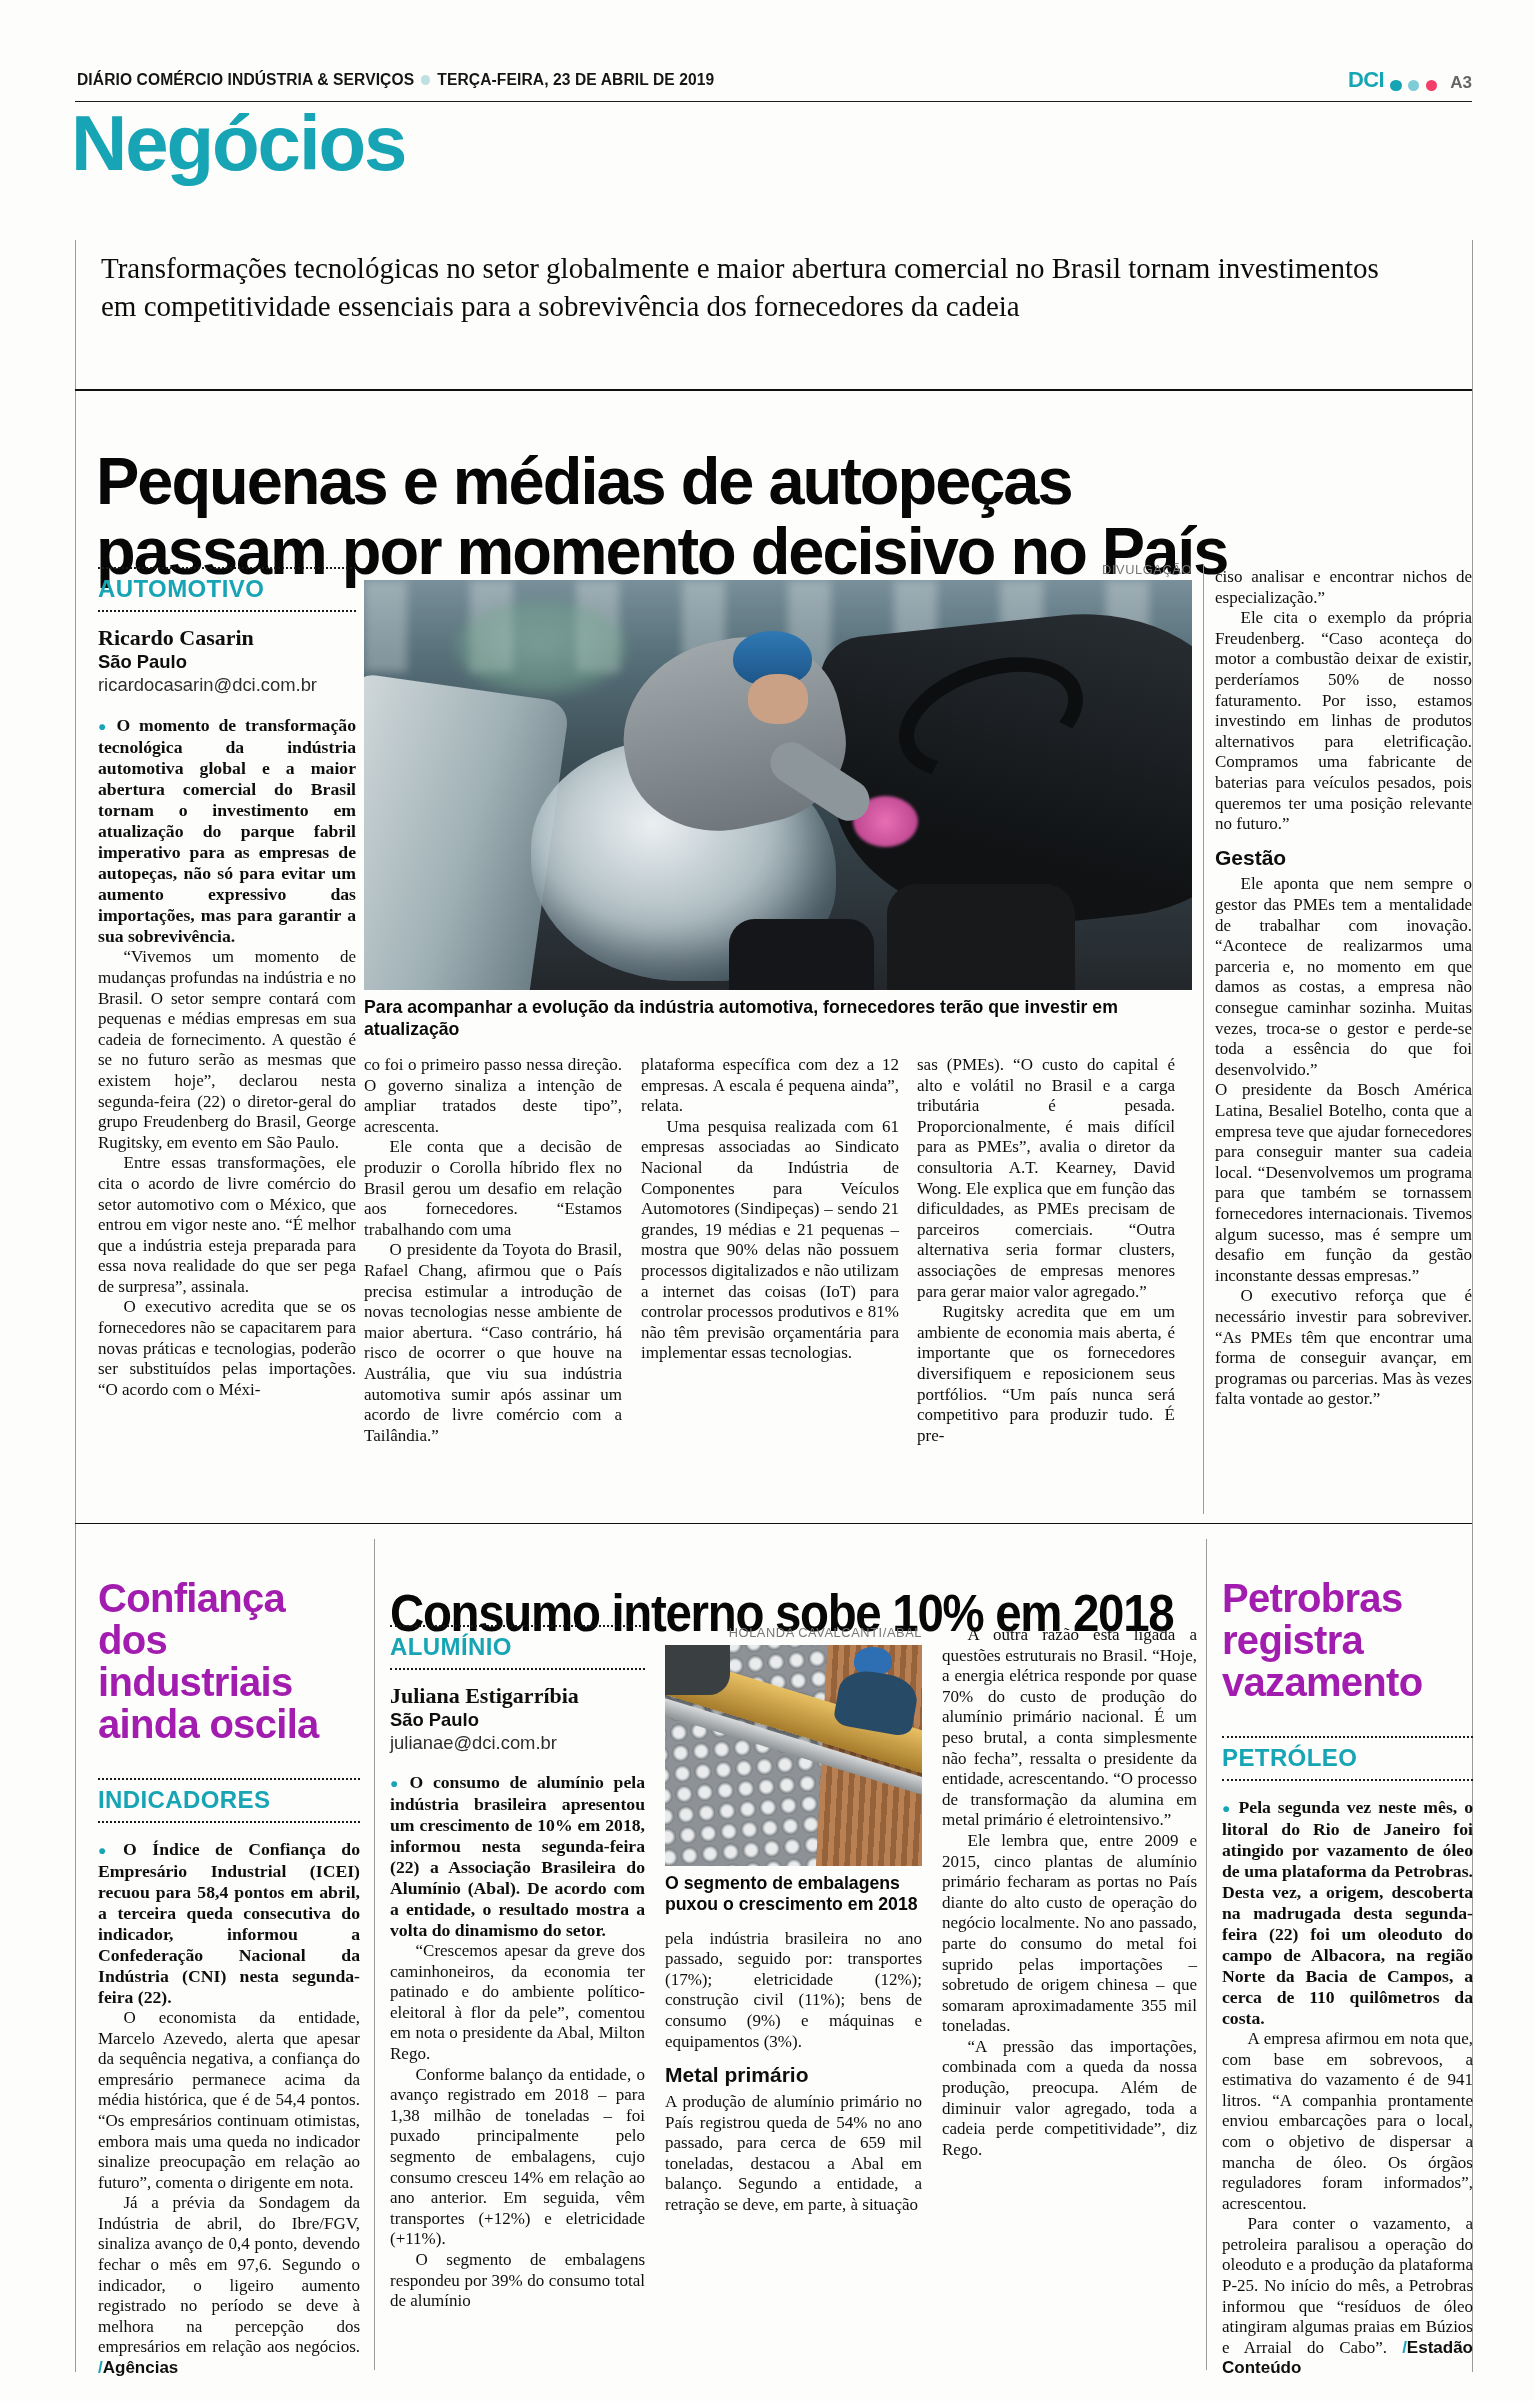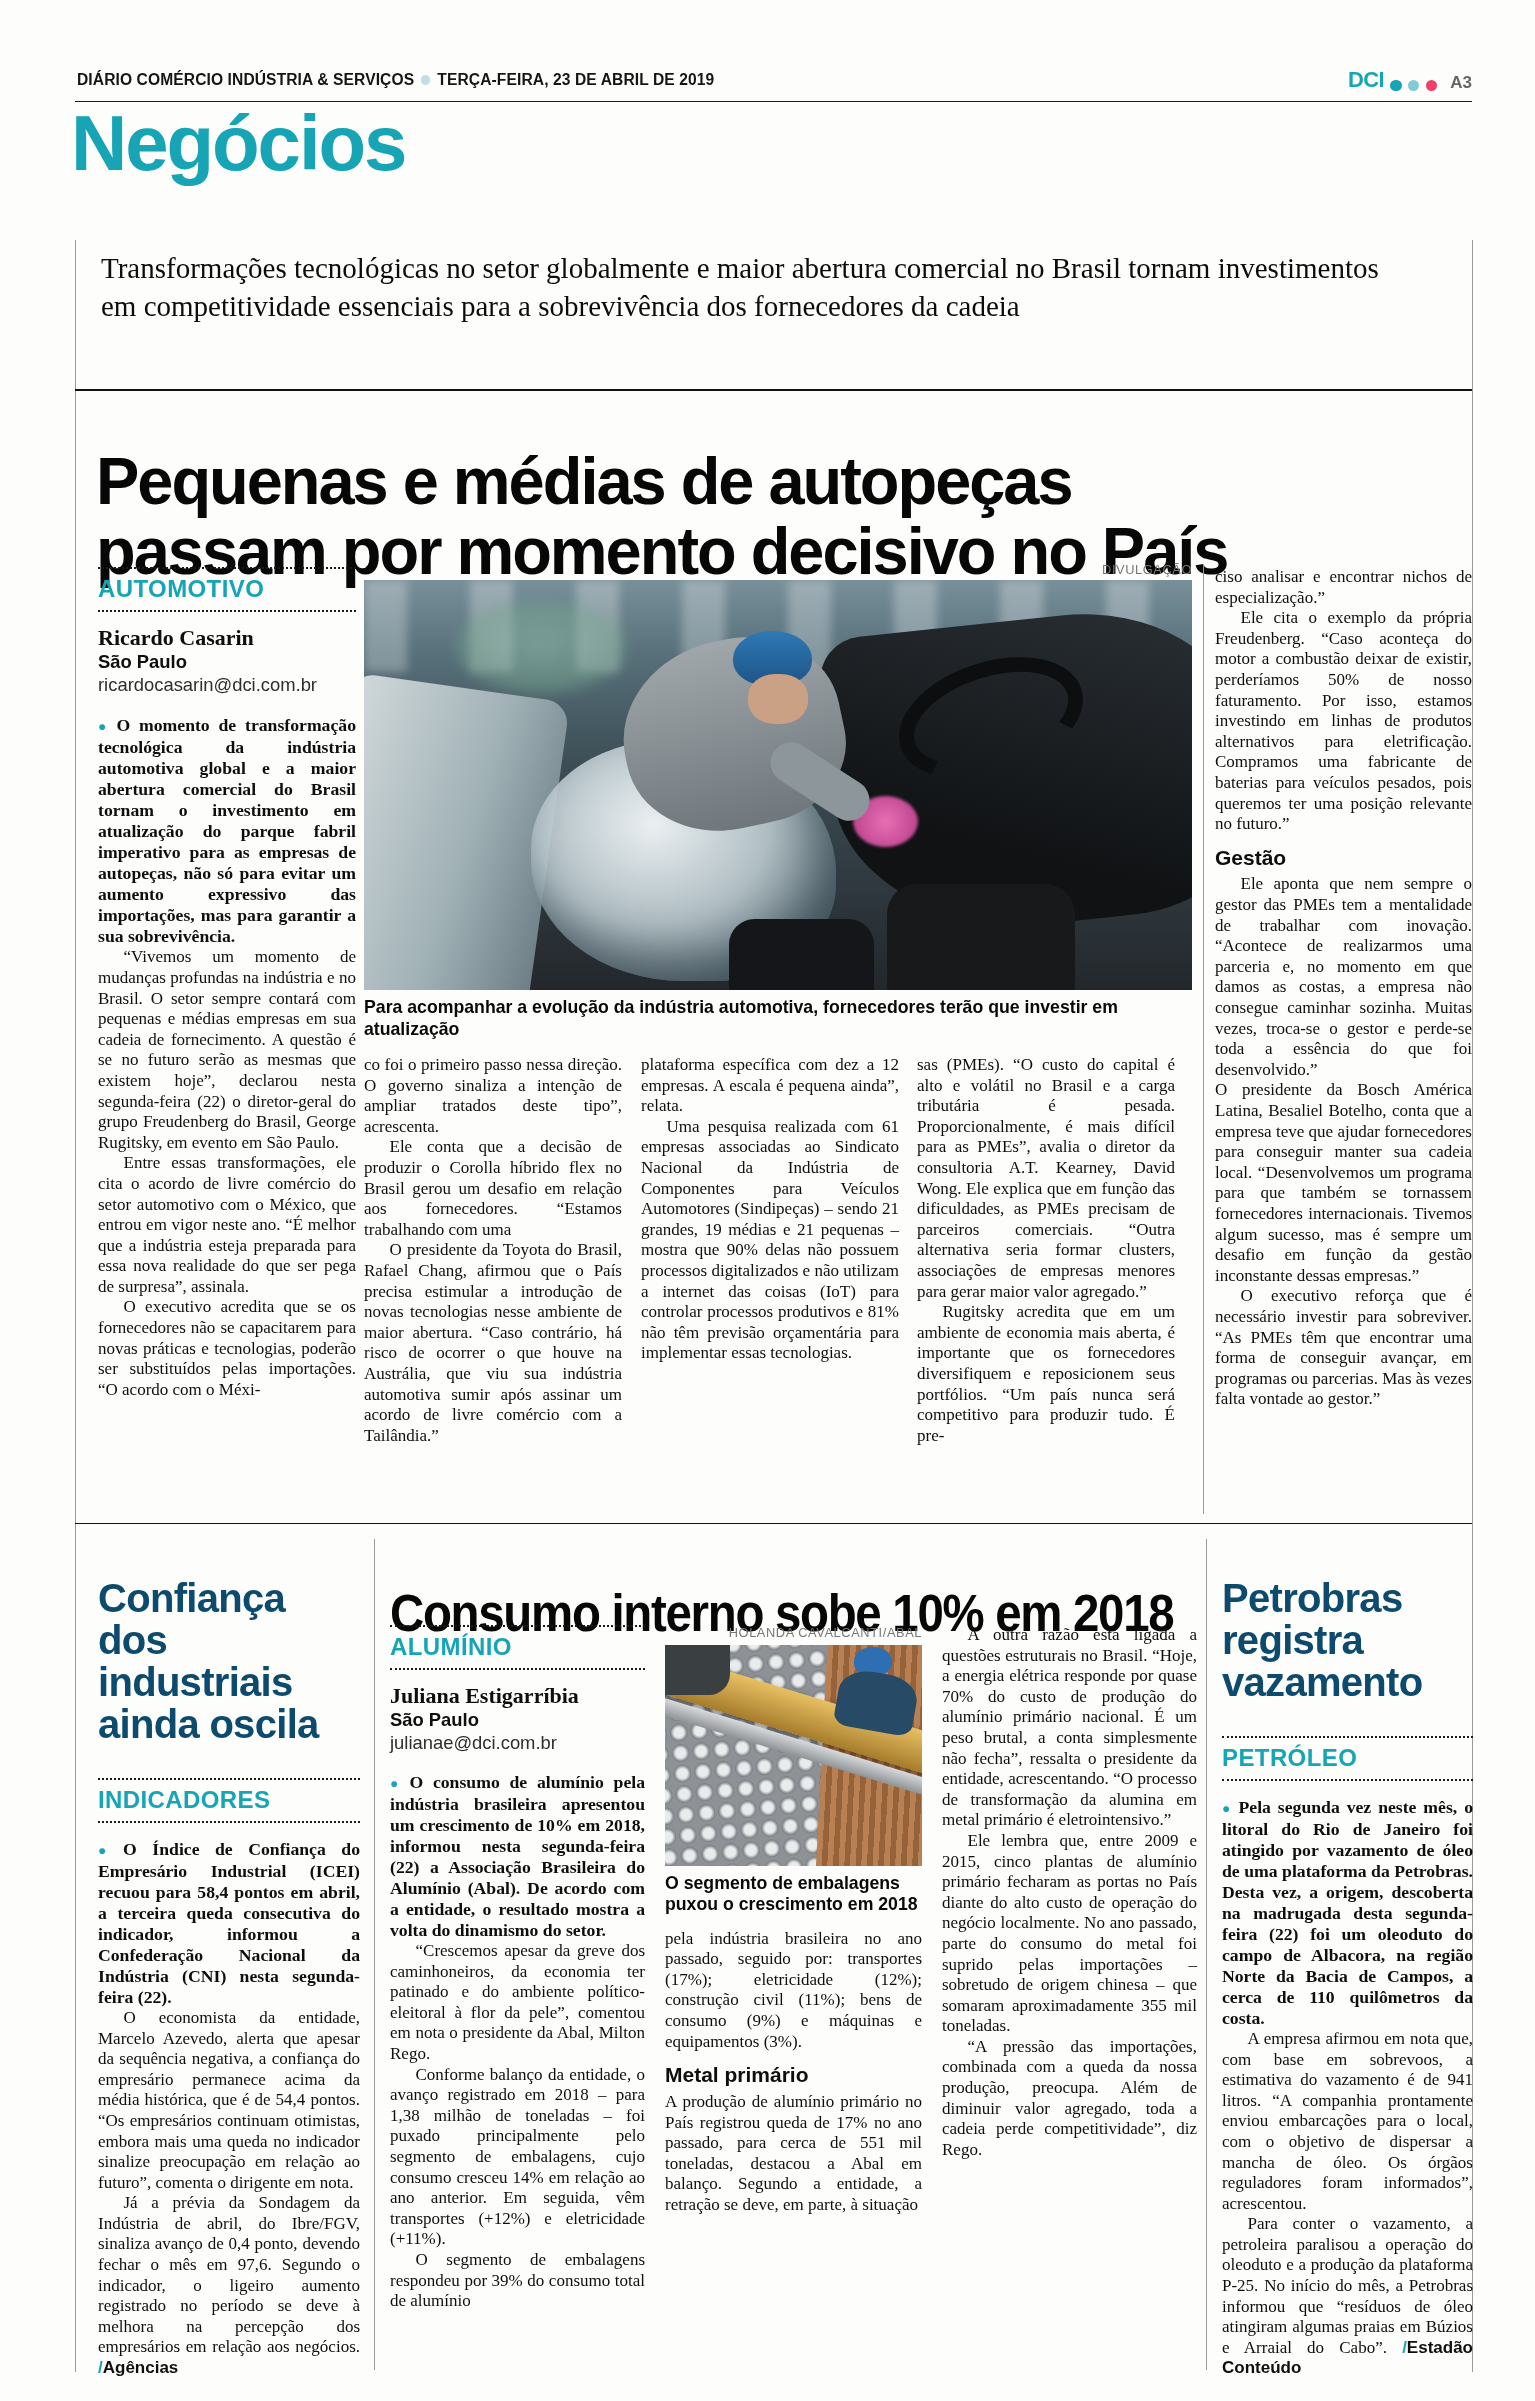--- a/index.html
+++ b/index.html
@@ -65,21 +65,21 @@
   #col2{left:364px;top:1055px;width:258px;}
   #col3{left:641px;top:1055px;width:258px;}
   #col4{left:917px;top:1055px;width:258px;}
   #col5{left:1215px;top:567px;width:257px;}
   .vrule{position:absolute;width:0.7px;background:var(--rule);}
   #vr-main{left:1203px;top:564px;height:950px;}
   .rule-mid{position:absolute;left:75px;top:1523px;width:1397px;height:1.4px;background:#111;}
 
   
   #blockA{left:98px;top:1544px;width:262px;}
-  .b-title{font:800 40px/1.05 "Liberation Sans",sans-serif;letter-spacing:-0.7px;color:#0c4a6e;}
+  .b-title{font:800 40px/1.05 "Liberation Sans",sans-serif;letter-spacing:-0.7px;color:#a21caf;}
   #blockA .kicker, #blockC .kicker{margin-top:18.4px;}
   #blockA .paras-wrap, #blockC .paras-wrap{margin-top:15.6px;}
   #vr-b1{left:374px;top:1539px;height:831px;}
   #vr-b2{left:1206px;top:1539px;height:831px;}
   #titleB{position:absolute;left:390px;top:1546px;width:886px;font:800 51px/1 "Liberation Sans",sans-serif;letter-spacing:-1.4px;color:#070707;transform:scaleX(.93);transform-origin:left top;}
   #colB1{left:390px;top:1625px;width:255px;}
   #colB1 .paras-wrap{margin-top:17px;}
   #colB2{left:665px;top:1625px;width:257px;}
   #colB2 .paras-wrap{margin-top:12.8px;}
   #colB3{left:942px;top:1625px;width:255px;}
@@ -235,21 +235,21 @@
     <div class="alu-beam"></div>
     <div class="alu-rail"></div>
     <div class="alu-machine"></div>
     <div class="alu-helmet"></div>
     <div class="alu-body"></div>
   </div>
   <div class="caption" id="capB">O segmento de embalagens puxou o crescimento em 2018</div>
   <div class="paras paras-wrap">
       <p class="para p-cont">pela indústria brasileira no ano passado, seguido por: transportes (17%); eletricidade (12%); construção civil (11%); bens de consumo (9%) e máquinas e equipamentos (3%).</p>
       <p class="para p-sub">Metal primário</p>
-      <p class="para p-cont">A produção de alumínio primário no País registrou queda de 17% no ano passado, para cerca de 551 mil toneladas, destacou a Abal em balanço. Segundo a entidade, a retração se deve, em parte, à situação</p>
+      <p class="para p-cont">A produção de alumínio primário no País registrou queda de 54% no ano passado, para cerca de 659 mil toneladas, destacou a Abal em balanço. Segundo a entidade, a retração se deve, em parte, à situação</p>
     </div>
 </div>
 
 <div class="col paras" id="colB3">
     <p class="para p-body">A outra razão está ligada a questões estruturais no Brasil. “Hoje, a energia elétrica responde por quase 70% do custo de produção do alumínio primário nacional. É um peso brutal, a conta simplesmente não fecha”, ressalta o presidente da entidade, acrescentando. “O processo de transformação da alumina em metal primário é eletrointensivo.”</p>
     <p class="para p-body">Ele lembra que, entre 2009 e 2015, cinco plantas de alumínio primário fecharam as portas no País diante do alto custo de operação do negócio localmente. No ano passado, parte do consumo do metal foi suprido pelas importações – sobretudo de origem chinesa – que somaram aproximadamente 355 mil toneladas.</p>
     <p class="para p-body">“A pressão das importações, combinada com a queda da nossa produção, preocupa. Além de diminuir valor agregado, toda a cadeia perde competitividade”, diz Rego.</p>
   </div>
 
 <div class="vrule" id="vr-b2"></div>

